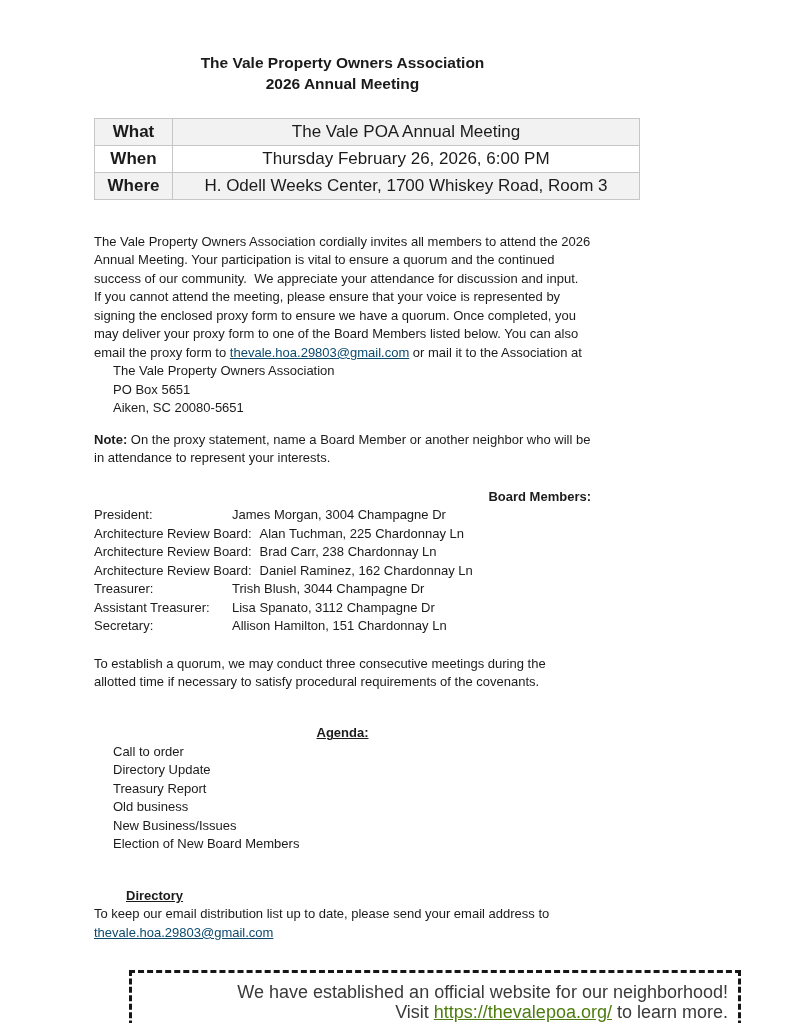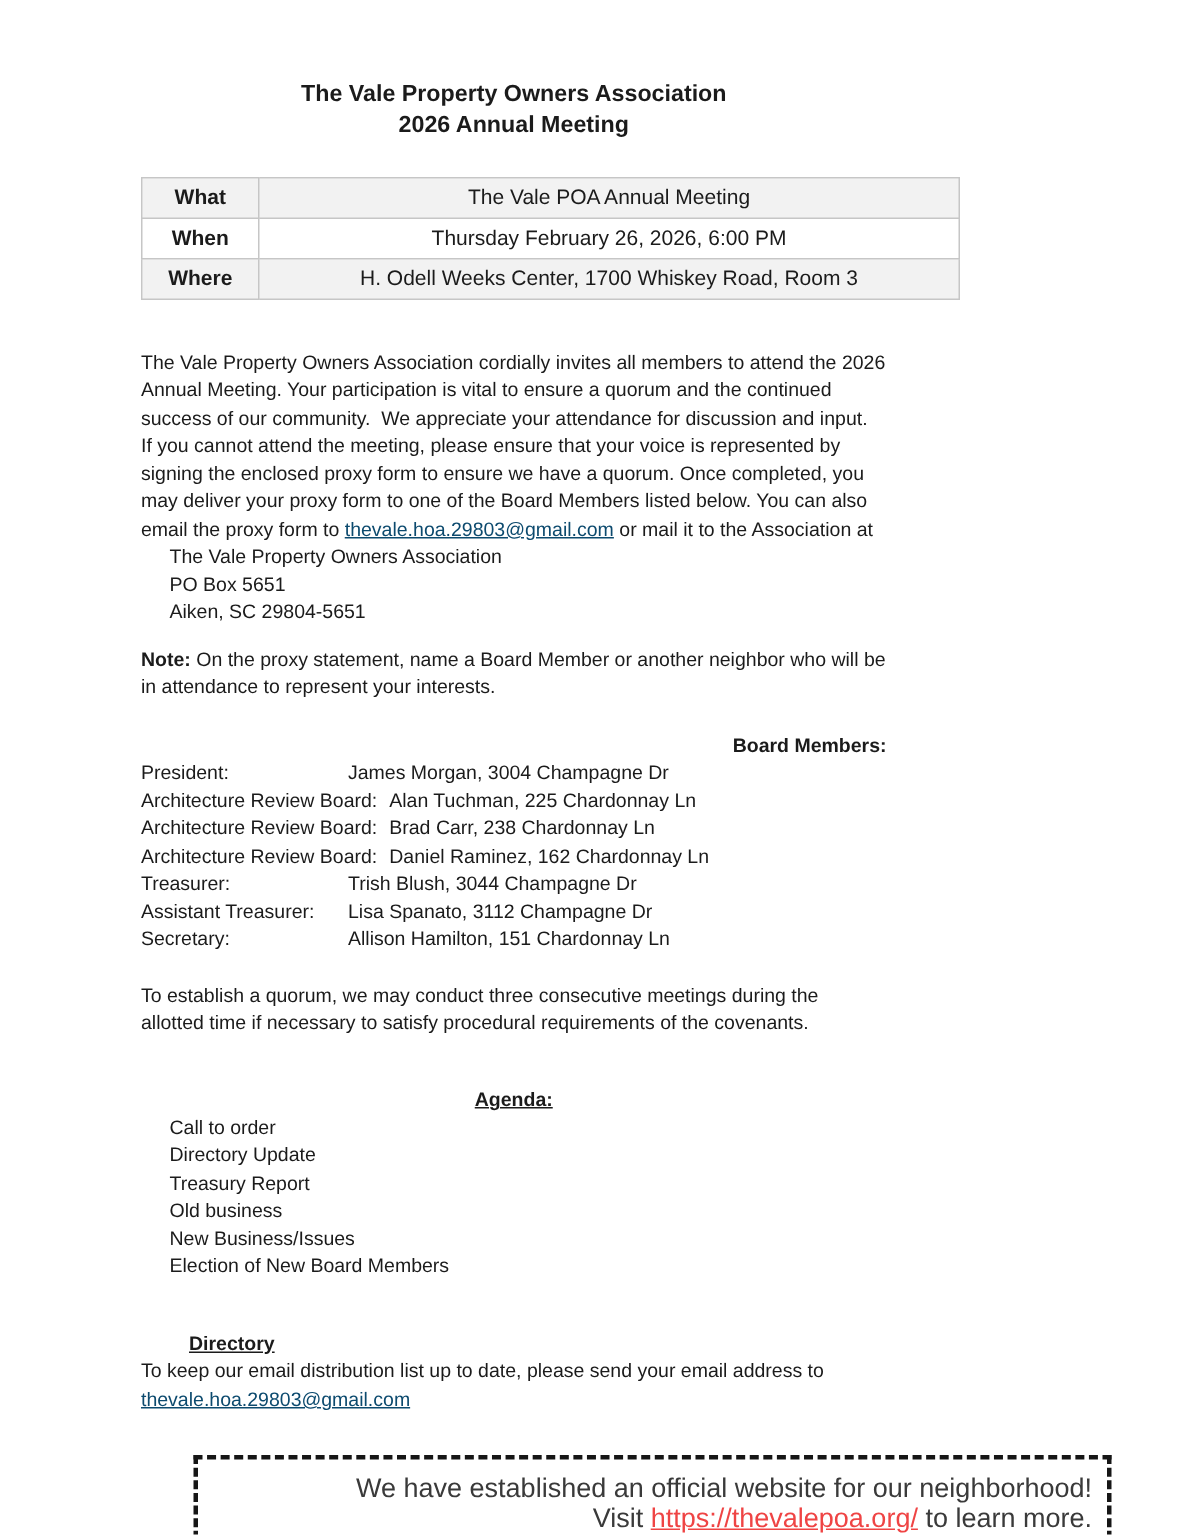--- a/index.html
+++ b/index.html
@@ -22,21 +22,21 @@
   table.info-table {
     border-collapse: collapse;
     width: 546px;
     margin-bottom: 33px;
   }
   table.info-table td {
     border: 1px solid #c6c6c6;
     height: 27px;
     text-align: center;
     vertical-align: middle;
-    font-size: 14px;
+    font-size: 17px;
   }
   table.info-table td.label-cell { width: 78px; font-weight: bold; }
   table.info-table tr.banded td { background: #f2f2f2; }
 
   .para { margin-bottom: 0; }
   .pre { white-space: pre-wrap; }
   a.doc-link { color: #0c4a6e; text-decoration: underline; cursor: pointer; }
 
   .address-block { margin-left: 19px; }
   .address-line { line-height: 18.5px; }
@@ -60,21 +60,21 @@
     margin-top: 28px;
     width: 612px;
     border: 3px dashed #161616;
     padding: 9px 10px 10px 10px;
     text-align: right;
     color: #3a3a3a;
     font-size: 18px;
     line-height: 20px;
     margin-left: 35px;
   }
-  a.site-link { color: #ef4444; text-decoration: underline; cursor: pointer; }
+  a.site-link { color: #4d7c0f; text-decoration: underline; cursor: pointer; }
 </style>
 </head>
 <body>
 
 <div class="page">
 
   <div class="title-block">
     <div class="title-line">The Vale Property Owners Association</div>
     <div class="title-line">2026 Annual Meeting</div>
   </div>
@@ -94,21 +94,21 @@
       <td>H. Odell Weeks Center, 1700 Whiskey Road, Room 3</td>
     </tr>
   </tbody>
     </table>
 
   <p class="para"><span class="pre">The Vale Property Owners Association cordially invites all members to attend the 2026 Annual Meeting. Your participation is vital to ensure a quorum and the continued success of our community.  We appreciate your attendance for discussion and input.   If you cannot attend the meeting, please ensure that your voice is represented by signing the enclosed proxy form to ensure we have a quorum. Once completed, you may deliver your proxy form to one of the Board Members listed below. You can also email the proxy form to </span><a class="doc-link">thevale.hoa.29803@gmail.com</a><span class="pre"> or mail it to the Association at</span></p>
 
   <div class="address-block">
     <div class="address-line">The Vale Property Owners Association</div>
     <div class="address-line">PO Box 5651</div>
-    <div class="address-line">Aiken, SC 29804-5651</div>
+    <div class="address-line">Aiken, SC 20080-5651</div>
   </div>
 
   <p class="para note-para"><span class="bold">Note:</span><span class="pre"> On the proxy statement, name a Board Member or another neighbor who will be in attendance to represent your interests.</span></p>
 
   <div class="section-gap-lg">
     <div class="board-heading">Board Members:</div>
     <div class="board-row"><span class="board-role">President:</span><span>James Morgan, 3004 Champagne Dr</span></div>
     <div class="board-row"><span class="board-role">Architecture Review Board:</span><span>Alan Tuchman, 225 Chardonnay Ln</span></div>
     <div class="board-row"><span class="board-role">Architecture Review Board:</span><span>Brad Carr, 238 Chardonnay Ln</span></div>
     <div class="board-row"><span class="board-role">Architecture Review Board:</span><span>Daniel Raminez, 162 Chardonnay Ln</span></div>

